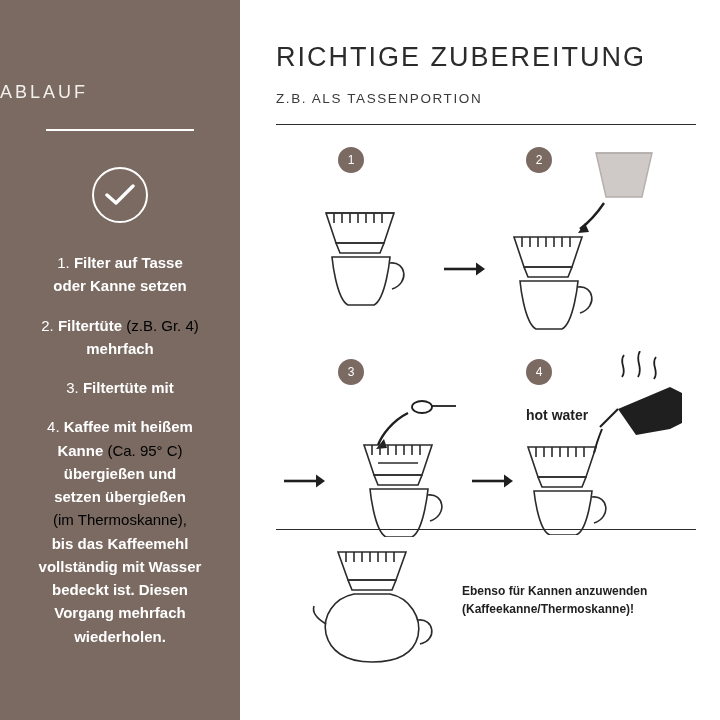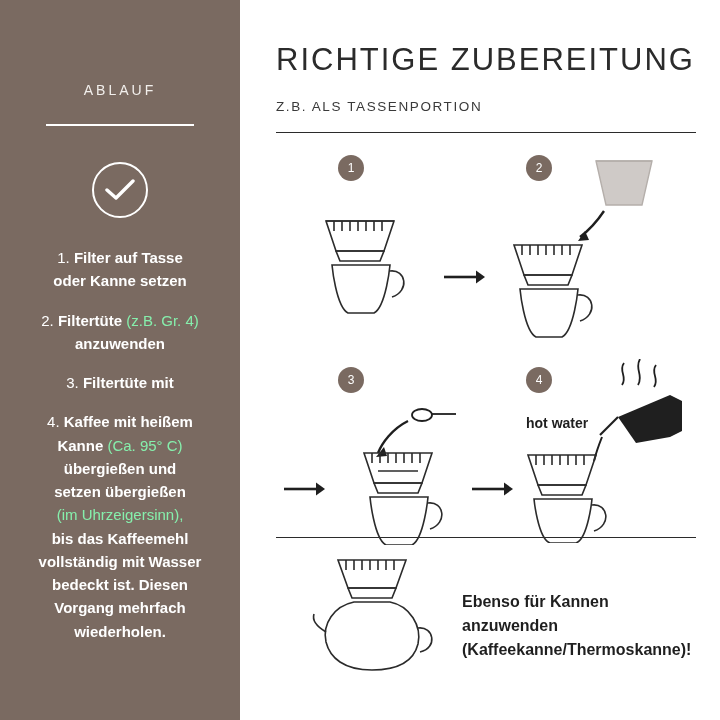--- a/index.html
+++ b/index.html
@@ -14,22 +14,22 @@
 
   
   .sidebar {
     width: 240px; height: 720px;
     background: #7a6a61;
     color: #ffffff;
     position: relative;
     flex: 0 0 240px;
   }
   .sidebar-title {
-    text-align: center;
-    font-size: 14px;
+    text-align: left;
+    font-size: 18px;
     letter-spacing: 3px;
     margin-top: 82px;
     font-weight: 400;
     color: #f2efec;
   }
   .sidebar-rule {
     width: 148px; height: 2px; background: #ffffff;
     margin: 26px auto 0 auto;
   }
   .check-badge {
@@ -45,30 +45,30 @@
     text-align: center;
   }
   .step-line {
     font-size: 15px;
     line-height: 1.55;
     margin-bottom: 16px;
     color: #ffffff;
   }
   .step-line .b { font-weight: 700; }
   .step-line .n { font-weight: 400; }
-  .step-line .dim { color: #86efac; font-weight: 400; }
+  .step-line .dim { color: #000000; font-weight: 400; }
 
   
   .main {
     flex: 1 1 auto;
     position: relative;
     padding: 0 24px 0 36px;
   }
   .main-title {
-    font-size: 31px;
+    font-size: 27px;
     letter-spacing: 2px;
     color: #2b2b2b;
     margin-top: 42px;
     font-weight: 400;
   }
   .main-subtitle {
     font-size: 13.5px;
     letter-spacing: 1.6px;
     color: #3a3a3a;
     margin-top: 2px;
@@ -91,21 +91,21 @@
     background: #7a6a61; color: #ffffff;
     font-size: 12px; display: flex; align-items: center; justify-content: center;
   }
   .arrow { position: absolute; }
   .label-hot {
     position: absolute;
     font-size: 14px; font-weight: 700; color: #1f1f1f;
   }
   .footer-note {
     position: absolute;
-    font-size: 16px; font-weight: 700; color: #1f1f1f;
+    font-size: 12px; font-weight: 700; color: #1f1f1f;
     line-height: 1.5;
   }
   .bottom-sec { position: relative; height: 140px; }
 </style>
 </head>
 <body>
 
 <div class="page">
 
   <aside class="sidebar">
@@ -123,36 +123,36 @@
       <div class="step-line">
         <span class="n">1.</span>
         <span class="b">Filter auf Tasse</span><br>
         <span class="b">oder Kanne setzen</span>
       </div>
 
       <div class="step-line">
         <span class="n">2.</span>
         <span class="b">Filtertüte</span>
         <span class="dim">(z.B. Gr. 4)</span><br>
-        <span class="b">anzuwenden</span>
+        <span class="b">mehrfach</span>
       </div>
 
       <div class="step-line">
         <span class="n">3.</span>
         <span class="b">Filtertüte mit</span><br>
       </div>
 
       <div class="step-line">
         <span class="n">4.</span>
         <span class="b">Kaffee mit heißem</span><br>
         <span class="b">Kanne</span>
         <span class="dim">(Ca. 95° C)</span><br>
         <span class="b">übergießen und</span><br>
         <span class="b">setzen übergießen</span><br>
-        <span class="dim">(im Uhrzeigersinn),</span><br>
+        <span class="dim">(im Thermoskanne),</span><br>
         <span class="b">bis das Kaffeemehl</span><br>
         <span class="b">vollständig mit Wasser</span><br>
         <span class="b">bedeckt ist. Diesen</span><br>
         <span class="b">Vorgang mehrfach</span><br>
         <span class="b">wiederholen.</span>
       </div>
 
     </div>
   </aside>
 

